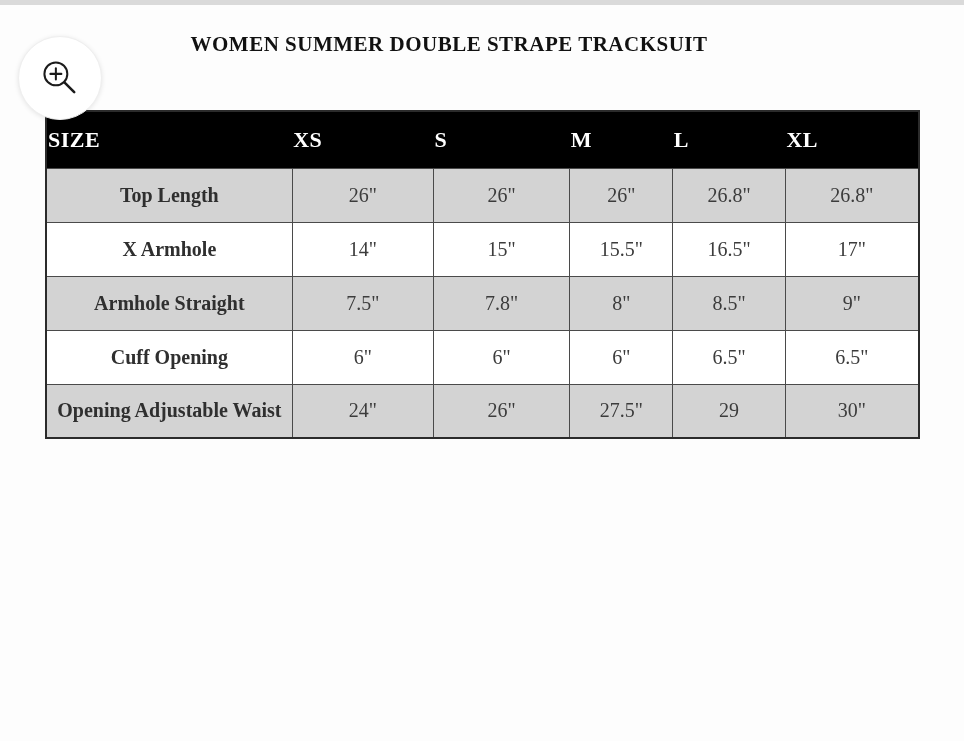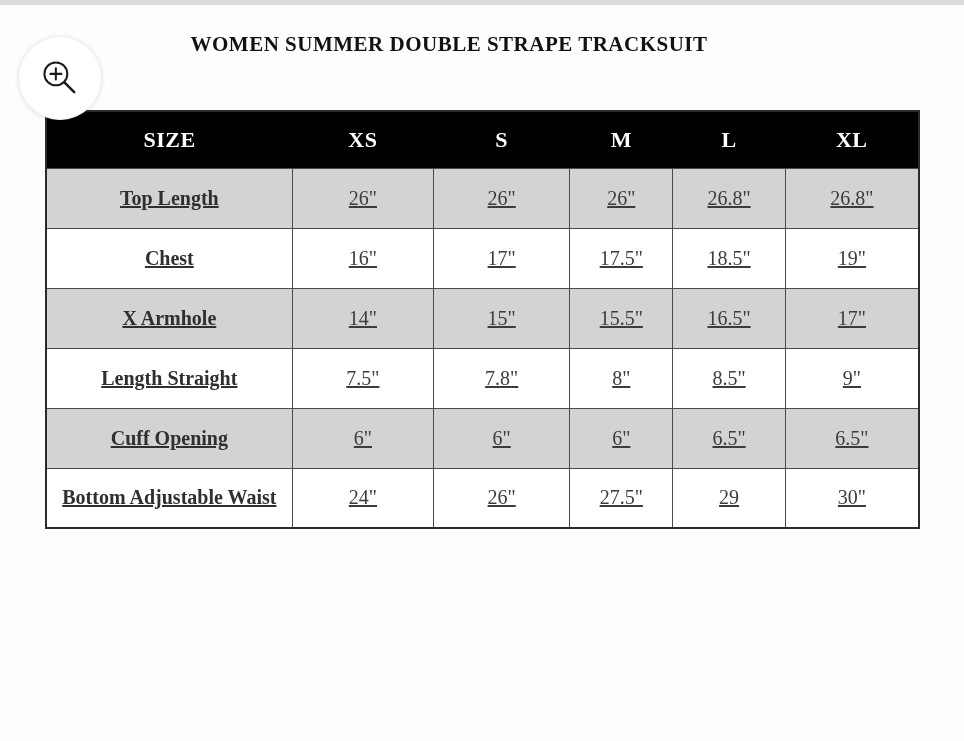--- a/index.html
+++ b/index.html
@@ -64,35 +64,34 @@
     border:2px solid var(--outer-border);
     z-index:1;
   }
   table.size-chart thead th{
     background:var(--header-bg);
     color:var(--header-text);
     font-weight:bold;
     font-size:22px;
     height:57px;
     border:0;
-    text-align:center;
+    text-align:left;
     vertical-align:middle;
     letter-spacing:0.5px;
   }
   table.size-chart tbody td{
     border:1px solid var(--border);
-    height:60px;
+    height:54px;
     font-size:20px;
     color:var(--text);
     text-align:center;
     vertical-align:middle;
     padding:4px 10px;
     line-height:1.25;
     background:var(--row-white);
-    text-decoration:underline;
   }
   table.size-chart tbody tr:nth-child(odd) td{
     background:var(--row-gray);
   }
   table.size-chart tbody td.label-cell{
     font-weight:bold;
     color:#2f2f2f;
   }
   table.size-chart tbody tr.bold-values td.value-cell{
     font-weight:bold;
@@ -137,53 +136,45 @@
   <tbody>
       <tr>
         <td class="label-cell">Top Length</td>
         <td class="value-cell">26"</td>
         <td class="value-cell">26"</td>
         <td class="value-cell">26"</td>
         <td class="value-cell">26.8"</td>
         <td class="value-cell">26.8"</td>
       </tr>
       <tr>
-        <td class="label-cell">Chest</td>
-        <td class="value-cell">16"</td>
-        <td class="value-cell">17"</td>
-        <td class="value-cell">17.5"</td>
-        <td class="value-cell">18.5"</td>
-        <td class="value-cell">19"</td>
-      </tr>
-      <tr>
         <td class="label-cell">X Armhole</td>
         <td class="value-cell">14"</td>
         <td class="value-cell">15"</td>
         <td class="value-cell">15.5"</td>
         <td class="value-cell">16.5"</td>
         <td class="value-cell">17"</td>
       </tr>
       <tr>
-        <td class="label-cell">Length Straight</td>
+        <td class="label-cell">Armhole Straight</td>
         <td class="value-cell">7.5"</td>
         <td class="value-cell">7.8"</td>
         <td class="value-cell">8"</td>
         <td class="value-cell">8.5"</td>
         <td class="value-cell">9"</td>
       </tr>
       <tr>
         <td class="label-cell">Cuff Opening</td>
         <td class="value-cell">6"</td>
         <td class="value-cell">6"</td>
         <td class="value-cell">6"</td>
         <td class="value-cell">6.5"</td>
         <td class="value-cell">6.5"</td>
       </tr>
       <tr>
-        <td class="label-cell">Bottom Adjustable Waist</td>
+        <td class="label-cell">Opening Adjustable Waist</td>
         <td class="value-cell">24"</td>
         <td class="value-cell">26"</td>
         <td class="value-cell">27.5"</td>
         <td class="value-cell">29</td>
         <td class="value-cell">30"</td>
       </tr>
     </tbody>
 </table>
 
 </body></html>

